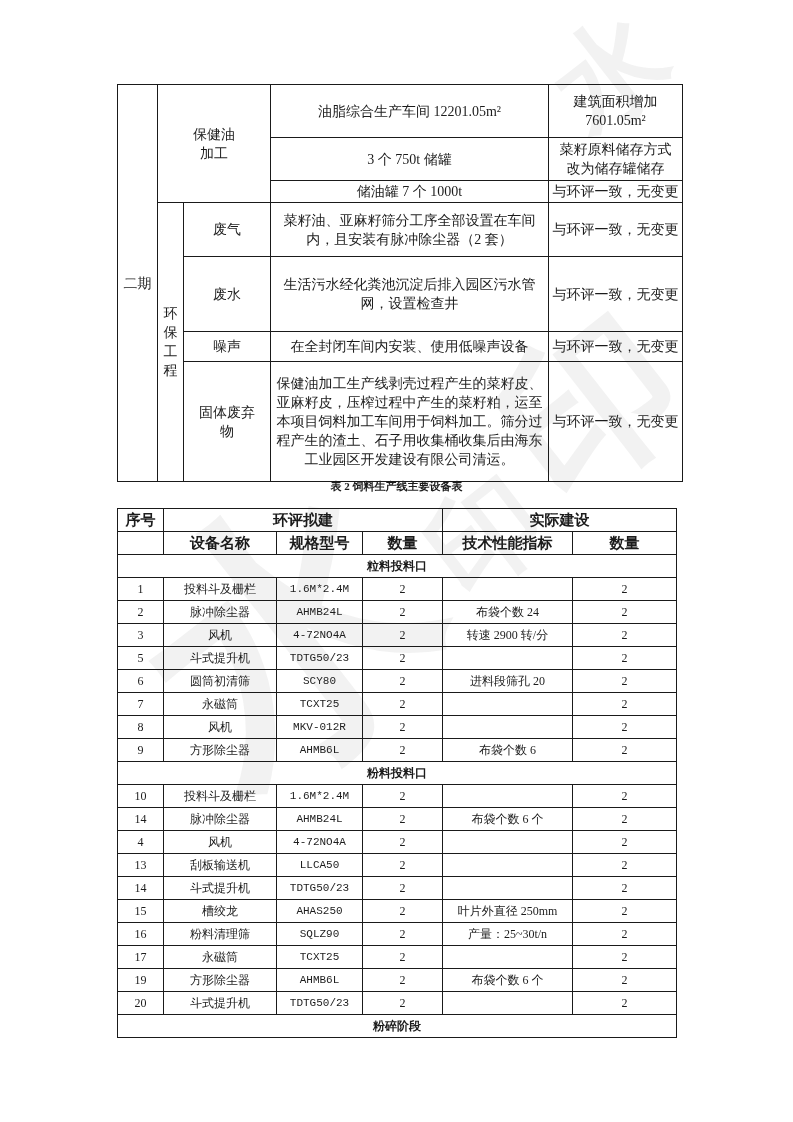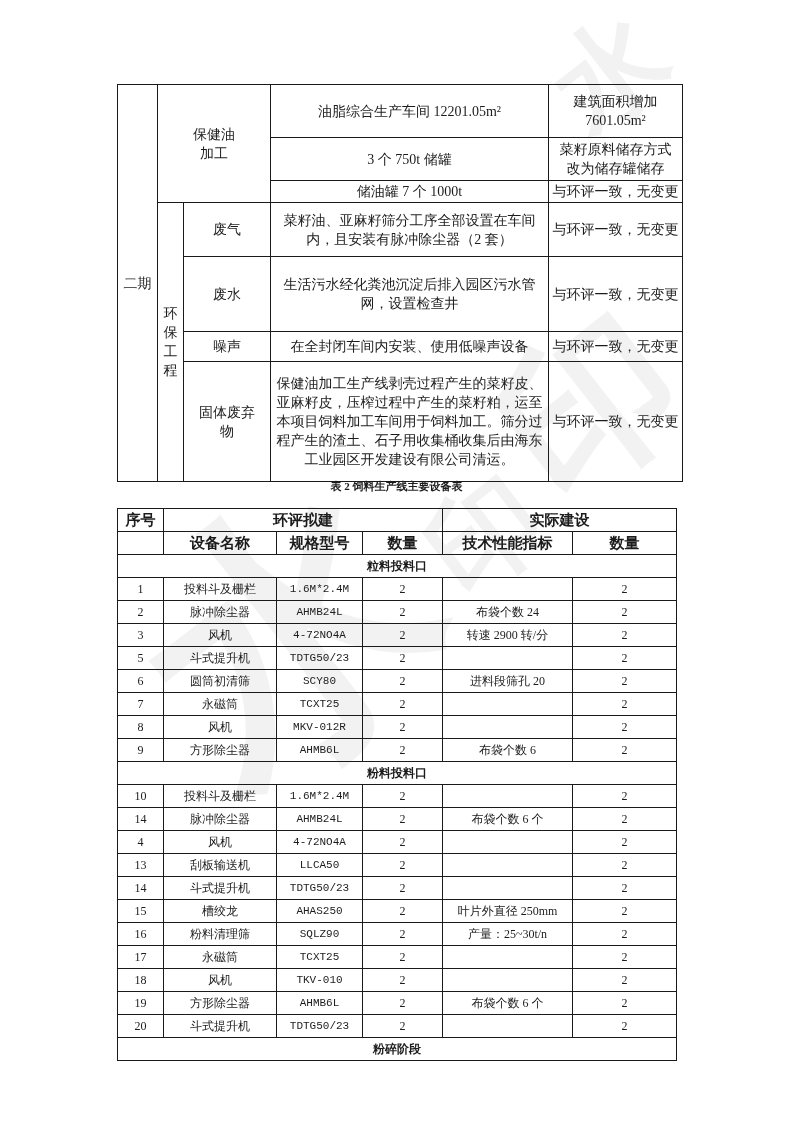--- a/index.html
+++ b/index.html
@@ -257,28 +257,20 @@
       </tr>
       <tr>
         <td>17</td>
         <td>永磁筒</td>
         <td class="mono">TCXT25</td>
         <td>2</td>
         <td></td>
         <td class="markhost">2</td>
       </tr>
       <tr>
-        <td>18</td>
-        <td>风机</td>
-        <td class="mono">TKV-010</td>
-        <td>2</td>
-        <td></td>
-        <td class="markhost">2</td>
-      </tr>
-      <tr>
         <td>19</td>
         <td>方形除尘器</td>
         <td class="mono">AHMB6L</td>
         <td>2</td>
         <td>布袋个数 6 个</td>
         <td class="markhost">2</td>
       </tr>
       <tr>
         <td>20</td>
         <td>斗式提升机</td>

